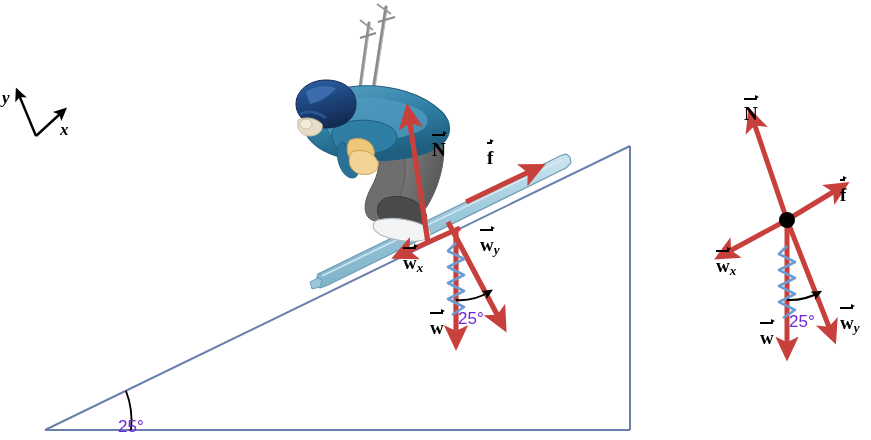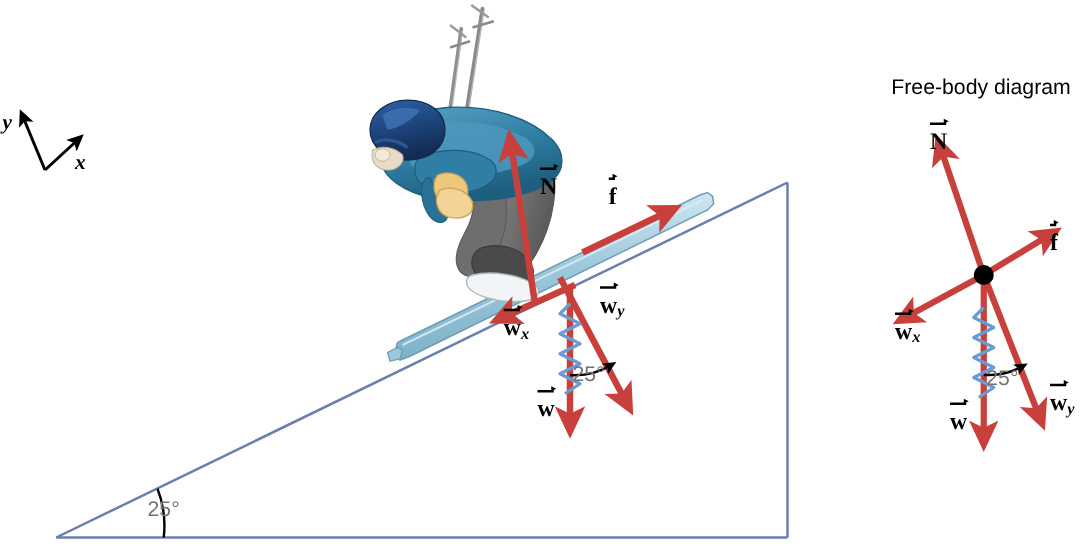--- a/index.html
+++ b/index.html
@@ -65,22 +65,23 @@
     font-family: "Liberation Serif", serif;
     font-style: italic;
     font-weight: bold;
     font-size: 17px;
     color: #000;
   }
   .angle-label {
     position: absolute;
     font-family: "Liberation Sans", sans-serif;
     font-size: 17px;
-    color: #737373;
+    color: #6d28d9;
     white-space: nowrap;
+    margin-top: 19px;
   }
   .fbd-title {
     position: absolute;
     font-family: "Liberation Sans", sans-serif;
     font-size: 17px;
     color: #000;
     white-space: nowrap;
   }
 </style>
 </head>
@@ -266,21 +267,20 @@
   <div class="vec-label" style="left:480px; top:235px;">
     <span class="base">w</span><span class="sub">y</span>
   </div>
 
   <div class="vec-label" style="left:430px; top:318px;">
     <span class="base">w</span>
   </div>
 
   <div class="angle-label" style="left:458px; top:290px;">25°</div>
 
-  <div class="fbd-title" style="left:713px; top:60px;">Free-body diagram</div>
 
   <div class="vec-label" style="left:744px; top:104px;">
     <span class="base">N</span>
   </div>
 
   <div class="vec-label" style="left:840px; top:185px;">
     <span class="base">f</span>
   </div>
 
   <div class="vec-label" style="left:716px; top:256px;">

